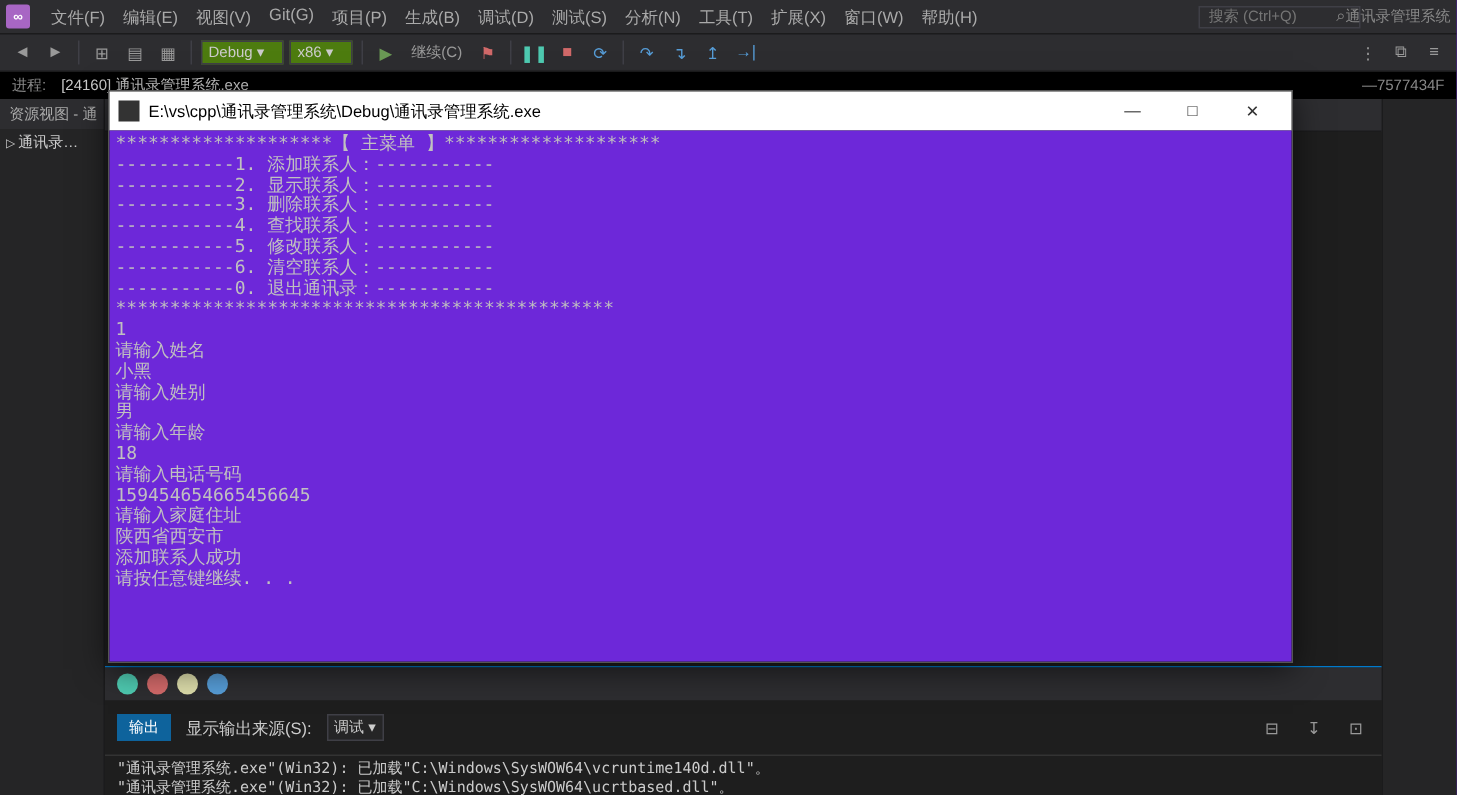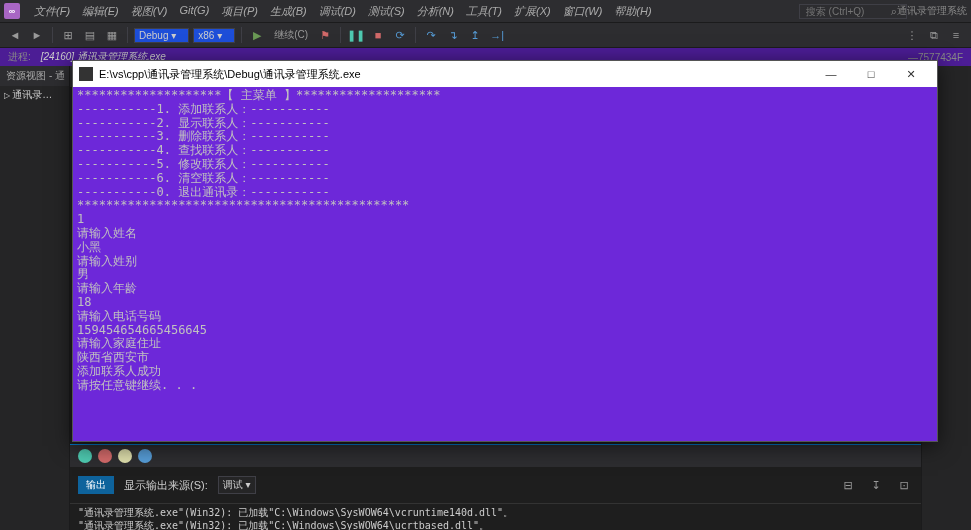--- a/index.html
+++ b/index.html
@@ -1,46 +1,46 @@
 <!DOCTYPE html>
 <html><head>
   <meta charset="utf-8">
   <style>
     * { margin: 0; padding: 0; box-sizing: border-box; font-family: "Microsoft YaHei", "SimSun", Arial, sans-serif; }
     body { width: 971px; height: 530px; background: #1e1e1e; color: #ccc; overflow: hidden; position: relative; font-size: 11px; }
     .vs-ide { width: 100%; height: 100%; display: flex; flex-direction: column; }
     .titlebar { height: 22px; background: #2d2d30; display: flex; align-items: center; padding: 0 4px; color: #aaa; font-size: 11px; }
     .titlebar .logo { width: 16px; height: 16px; background: #a866c4; margin-right: 8px; border-radius: 2px; display:flex;align-items:center;justify-content:center;color:#fff;font-size:9px;font-weight:bold; }
-    .menu-item { padding: 0 6px; cursor: pointer; font-style: italic; }
+    .menu-item { padding: 0 6px; cursor: pointer; }
     .searchbox { margin-left: auto; background: #2d2d30; border: 1px solid #3f3f46; padding: 1px 6px; color: #888; width: 108px; font-size:10px; }
     .titlebar .rlabel { color: #888; font-size:10px;}
     .toolbar { height: 26px; background: #2d2d30; border-top: 1px solid #1b1b1c; border-bottom: 1px solid #1b1b1c; display: flex; align-items: center; padding: 0 6px; gap:4px;}
     .tb-btn { width:18px; height:18px; display:flex; align-items:center; justify-content:center; color:#999; border-radius:2px; }
     .tb-sep{ width:1px; height:16px; background:#3f3f46; margin:0 2px;}
     .tb-text{ color:#999; font-size:10px; padding:0 4px;}
-    .tb-dd{ background:#1d4ed8;border:1px solid #3f3f46;color:#ccc;font-size:10px;padding:1px 12px 1px 4px;position:relative;}
-    .statusline{ height:18px; background:#4c1d95; color:#888; font-size:10px; padding:0 8px; display:flex;align-items:center;gap:10px;}
+    .tb-dd{ background:#4d7c0f;border:1px solid #3f3f46;color:#ccc;font-size:10px;padding:1px 12px 1px 4px;position:relative;}
+    .statusline{ height:18px; background:#000000; color:#888; font-size:10px; padding:0 8px; display:flex;align-items:center;gap:10px;}
     .main-area{ flex:1; display:flex; position:relative; background:#252526; }
     .sidebar{ width:70px; background:#252526; border-right:1px solid #1b1b1c; font-size:10px;text-align:right;}
     .sidebar-hdr{ padding:3px 4px; color:#aaa; background:#2d2d30;}
     .sidebar-item{ padding:2px 4px; display:flex; align-items:center; gap:2px;}
     .tree-toggle{font-size:8px;}
     .editor-area{ flex:1; background:#1e1e1e; position:relative;}
     .editor-tab-strip{ height:22px; background:#2d2d30; border-bottom:1px solid #1b1b1c;}
     .editor-body{height:calc(100% - 22px); background:#1e1e1e;}
     .output-panel{ position:absolute; bottom:0; left:0; right:0; height:86px; background:#1e1e1e; border-top:1px solid #007acc; display:flex;flex-direction:column;}
     .output-iconrow{height:22px;background:#2d2d30;display:flex;align-items:center;gap:6px;padding:0 8px;}
     .out-ic{width:14px;height:14px;border-radius:7px;}
     .output-hdr{ height:37px; background:#1e1e1e; display:flex; align-items:center; padding:0 8px;gap:10px;border-bottom: 1px solid #333;}
     .output-tab{ background:#0e639c;color:#fff;padding:2px 8px;font-size:10px;}
     .output-select{background:#252526;border:1px solid #3f3f46;color:#ccc;font-size:10px;padding:1px 4px;}
     .output-body{flex:1;padding:2px 8px;color:#ccc;font-size:10px;font-family:Consolas,monospace;line-height:1.3;white-space:pre;overflow:hidden;}
     .right-props{ width:50px; background:#252526; border-left:1px solid #1b1b1c;}
     
-    .console-win{ position:absolute; top:60px; left:72px; width:866px; height:382px; background:#000; border:1px solid #555; box-shadow:0 4px 20px rgba(0,0,0,0.6); display:flex; flex-direction:column; z-index:10;}
+    .console-win{ position:absolute; top:60px; left:72px; width:790px; height:382px; background:#000; border:1px solid #555; box-shadow:0 4px 20px rgba(0,0,0,0.6); display:flex; flex-direction:column; z-index:10;}
     .con-title{ height:26px; background:#fff; color:#000; display:flex; align-items:center; padding:0 6px; font-size:11px;}
     .con-title-icon{width:14px;height:14px;background:#333;margin-right:6px;}
     .con-title .spacer{flex:1;}
     .con-btn{ width:40px; height:26px; display:flex;align-items:center;justify-content:center;color:#333;font-size:11px;}
     .con-body{ flex:1; background:#6d28d9; color:#c0c0c0; font-family:"SimSun",Consolas,monospace; font-size:12px; padding:2px 4px; white-space:pre; line-height:1.15; overflow:hidden;}
   </style>
 </head>
 <body>
 
 <div class="vs-ide">
@@ -91,21 +91,21 @@
     <div class="tb-btn" style="color:#569cd6;">↥</div>
     <div class="tb-btn" style="color:#569cd6;">→|</div>
     <div style="flex:1"></div>
     <div class="tb-btn">⋮</div>
     <div class="tb-btn">⧉</div>
     <div class="tb-btn">≡</div>
   </div>
 
   <div class="statusline">
     <span>进程:</span>
-    <span style="color:#ccc;font-style:italic;">[24160] 通讯录管理系统.exe</span>
+    <span style="color:#ccc;">[24160] 通讯录管理系统.exe</span>
     <span style="flex:1"></span>
     <span>—7577434F</span>
   </div>
 
   <div class="main-area">
     <div class="sidebar">
       <div class="sidebar-hdr">资源视图 - 通</div>
       <div class="sidebar-item">
         <span class="tree-toggle">▷</span>
         <span>通讯录…</span>

